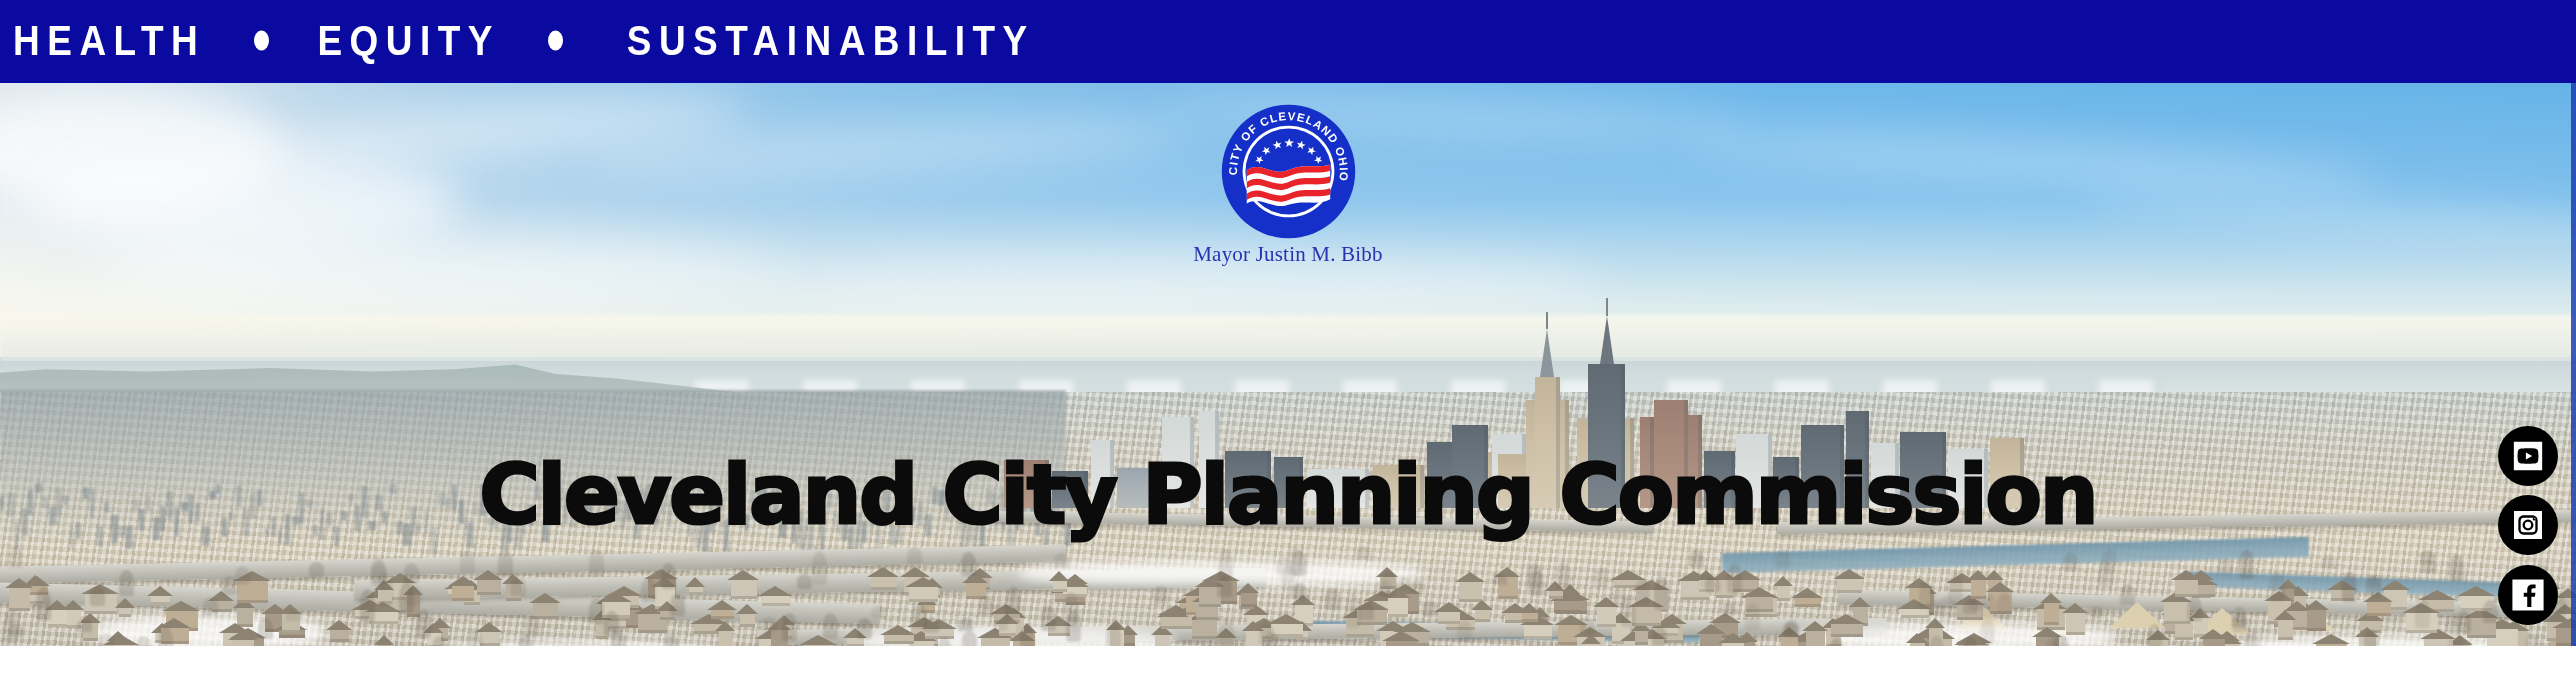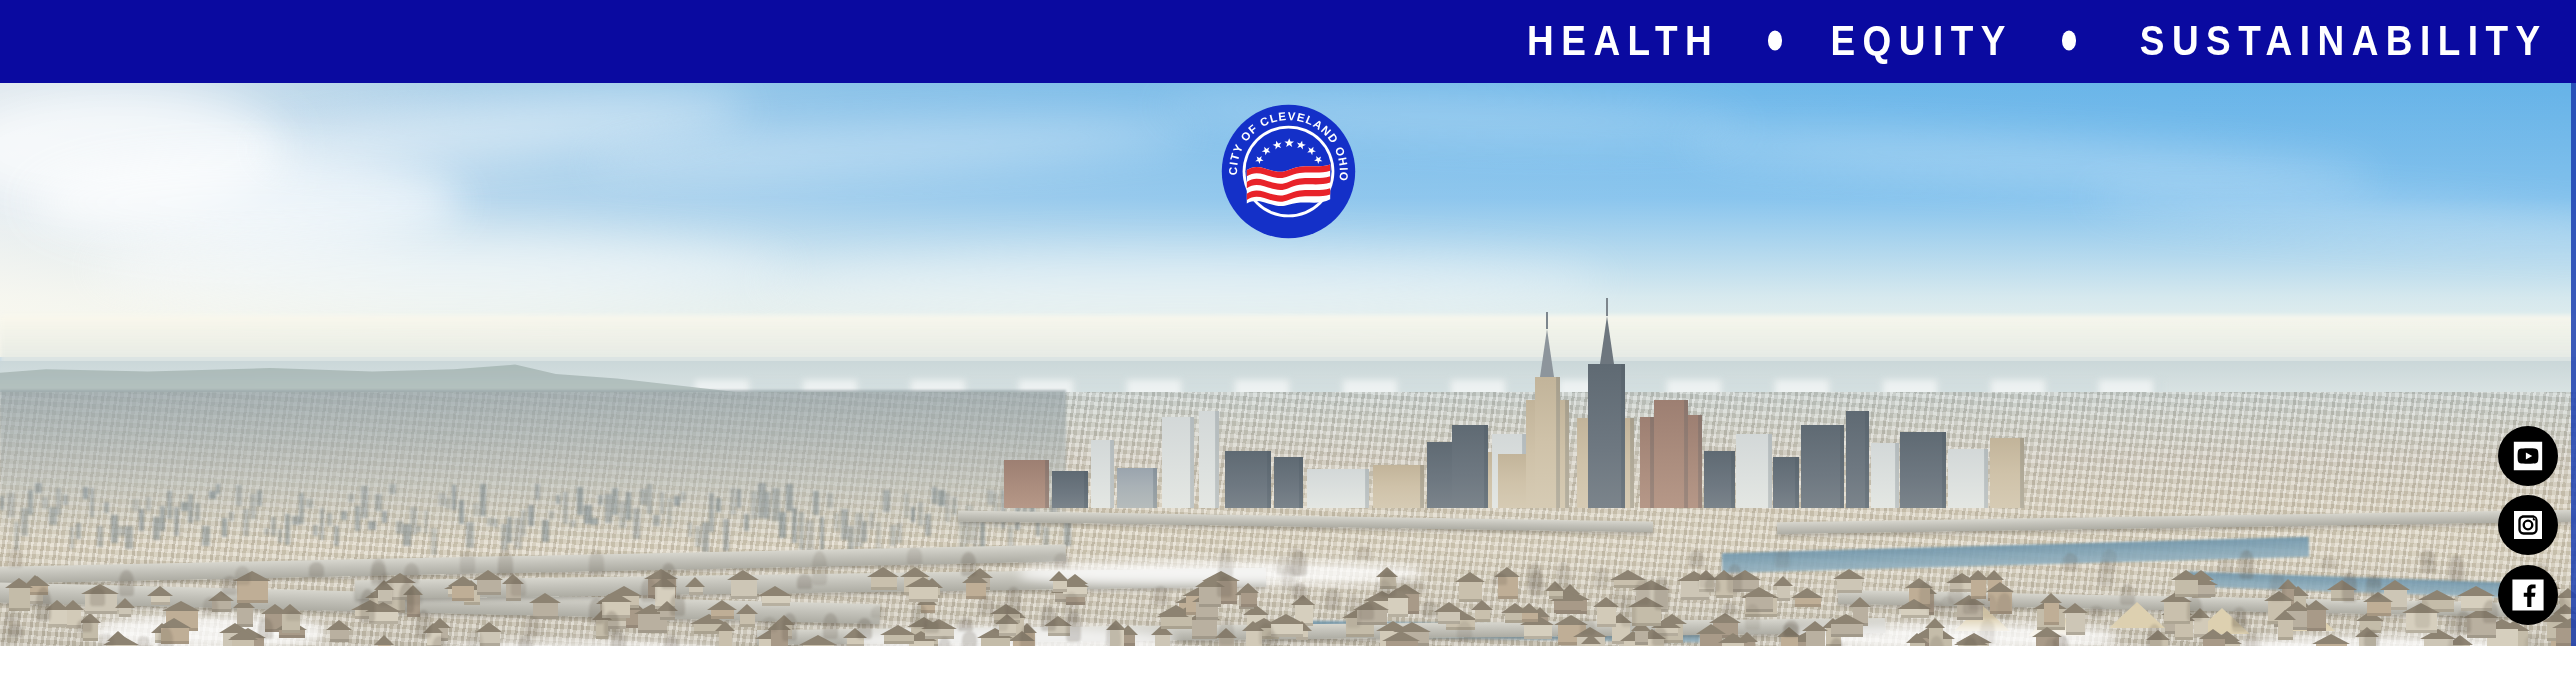--- a/index.html
+++ b/index.html
@@ -25,21 +25,21 @@
 
   
   .tagline-bar {
     position: absolute;
     left: 0; top: 0;
     width: 2576px;
     height: 83px;
     background: #0A0AA0;
     display: flex;
     align-items: center;
-    justify-content: flex-end;
+    justify-content: flex-start;
     z-index: 40;
   }
   .tagline-inner {
     display: flex;
     align-items: center;
     justify-content: center;
     gap: 36px;
     transform: translateY(-1.5px);
   }
   .tagline-word {
@@ -1061,22 +1061,24 @@
                    C142,122 122,114 100,124 C78,134 60,110 40,124 Z" fill="#E8232A"></path>
           <path d="M40,132 C60,118 78,142 100,132 C122,122 142,130 160,124 L160,133
                    C142,139 122,131 100,141 C78,151 60,127 40,141 Z" fill="#E8232A"></path>
         </g>
 
         <text font-family="Liberation Sans, sans-serif" font-size="16.5" font-weight="bold" fill="#ffffff" letter-spacing="1.6">
           <textPath href="#ringpath" startOffset="26%" text-anchor="middle">CITY OF CLEVELAND OHIO</textPath>
         </text>
       </svg>
     </div>
+    <div class="brand-sub">Mayor Justin M. Bibb</div>
   </div>
 
+  <div class="main-title">Cleveland City Planning Commission</div>
 
   <div class="social">
     <a class="social-btn" title="YouTube">
       <svg width="34" height="34" viewBox="0 0 48 48" aria-hidden="true">
         <path fill="#ffffff" fill-rule="evenodd" d="M4 4h40v40H4V4z M24 13c-5.5 0-9.6.3-11.3.7a3.9 3.9 0 0 0-2.8 2.8C9.5 18.3 9.3 21 9.3 24s.2 5.7.6 7.5a3.9 3.9 0 0 0 2.8 2.8c1.7.4 5.8.7 11.3.7s9.6-.3 11.3-.7a3.9 3.9 0 0 0 2.8-2.8c.4-1.8.6-4.5.6-7.5s-.2-5.7-.6-7.5a3.9 3.9 0 0 0-2.8-2.8c-1.7-.4-5.8-.7-11.3-.7z M21 18.9l9 5.1-9 5.1v-10.2z"></path>
       </svg>
     </a>
     <a class="social-btn" title="Instagram">
       <svg width="32" height="32" viewBox="0 0 48 48" aria-hidden="true">
         <path fill="#ffffff" fill-rule="evenodd" d="M3 3h42v42H3V3z

